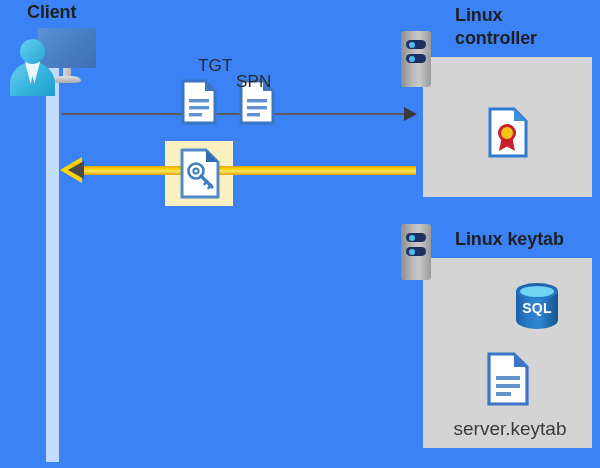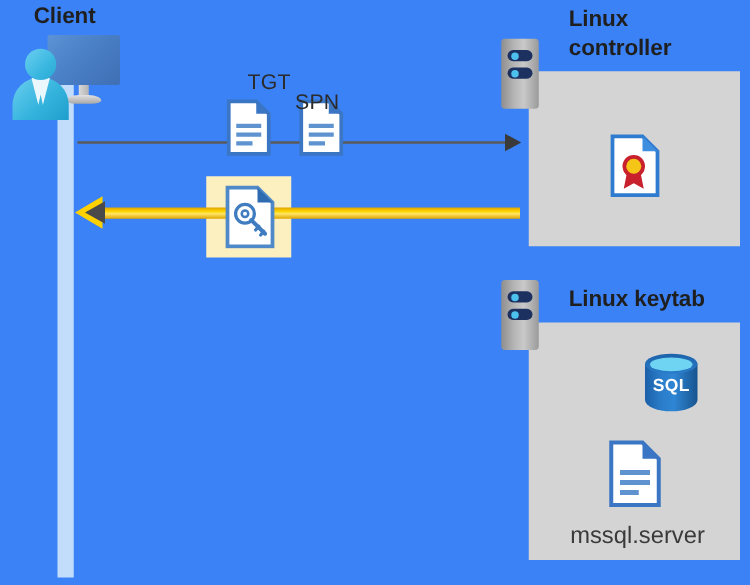--- a/index.html
+++ b/index.html
@@ -323,15 +323,15 @@
 
   <div class="doc" id="keytab-doc" style="left:487px; top:352px;">
     <svg width="42" height="54" viewBox="0 0 42 54" aria-hidden="true">
       <path d="M2 2 H27 L40 15 V52 H2 Z" fill="#ffffff" stroke="#3a76c4" stroke-width="3.2"></path>
       <path d="M27 2 L40 15 H27 Z" fill="#3a76c4"></path>
       <rect x="9" y="24" width="24" height="4" fill="#5e93d0"></rect>
       <rect x="9" y="32" width="24" height="4" fill="#5e93d0"></rect>
       <rect x="9" y="40" width="15" height="4" fill="#5e93d0"></rect>
     </svg>
   </div>
-  <div class="abs" id="keytab-label">mssql.server</div>
+  <div class="abs" id="keytab-label">server.keytab</div>
 
 </div>
 
 </body></html>

